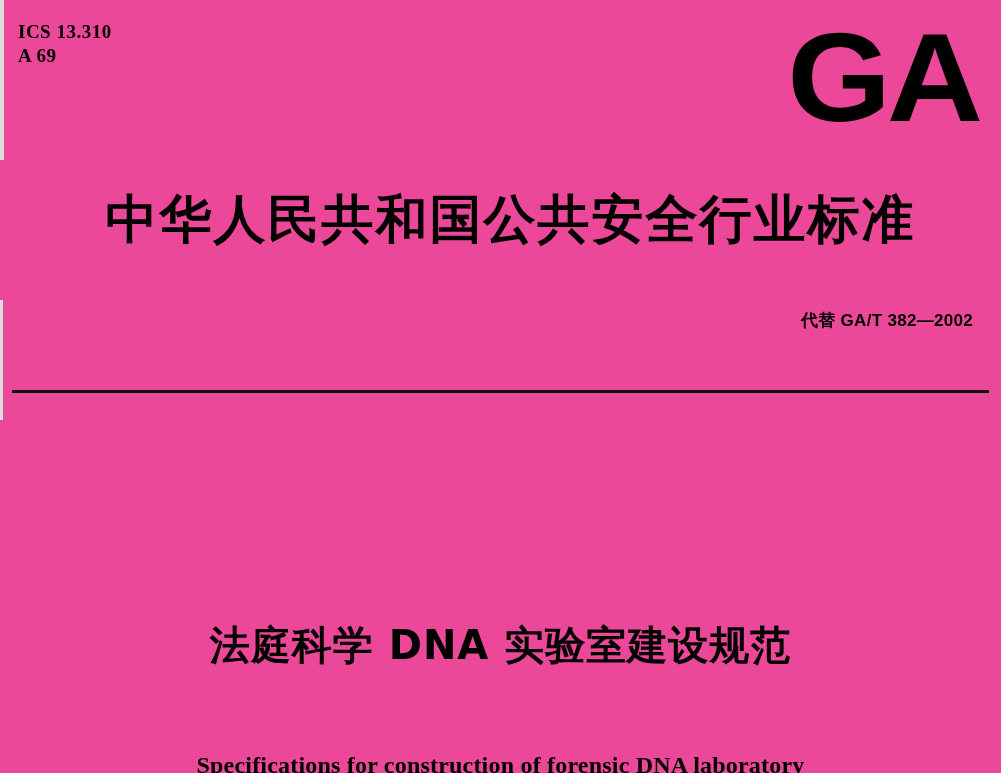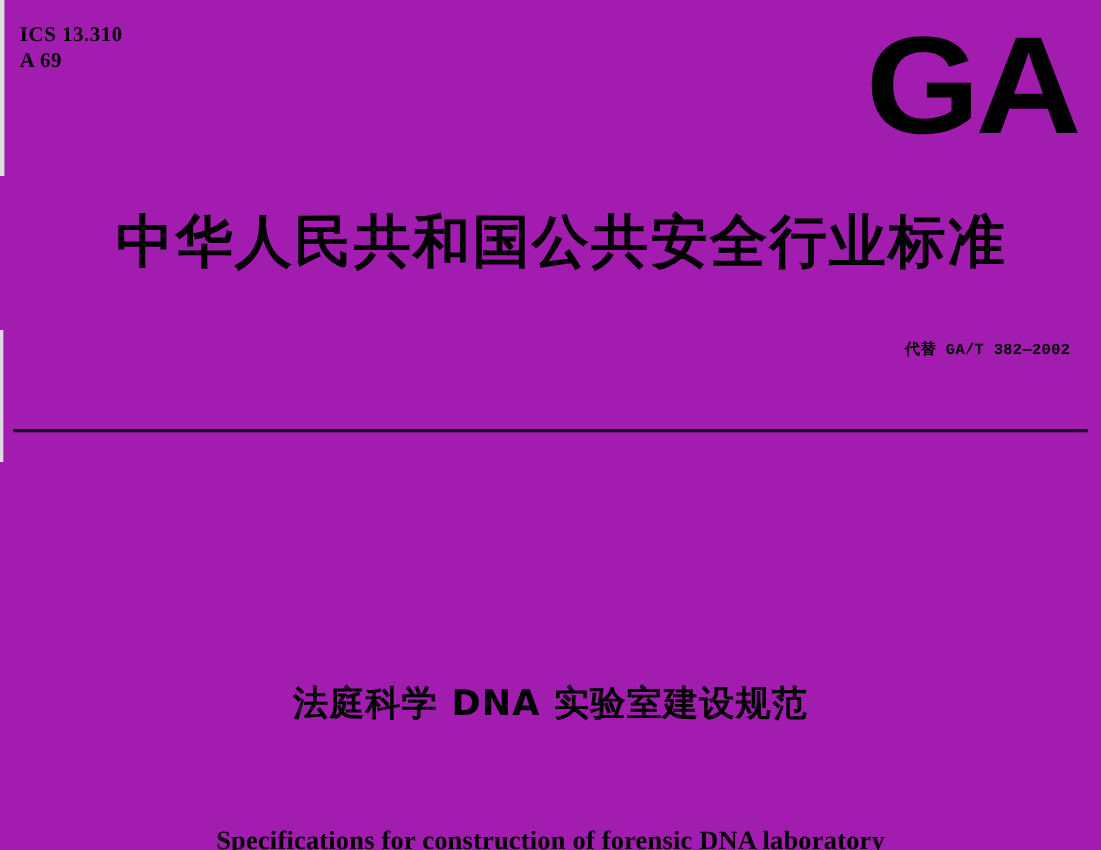--- a/index.html
+++ b/index.html
@@ -12,21 +12,21 @@
     height: 773px;
     font-family: "Liberation Serif", serif;
     color: #000000;
     overflow: hidden;
     position: relative;
   }
   .page {
     position: relative;
     width: 1001px;
     height: 773px;
-    background: #a21caf;
+    background: #ec4899;
   }
 
   
   .ics-block {
     position: absolute;
     left: 18px;
     top: 20px;
     font-family: "Liberation Serif", serif;
     font-weight: bold;
     font-size: 19px;
@@ -75,23 +75,23 @@
   }
   .std-number {
     font-family: "Liberation Serif", serif;
     font-weight: bold;
     font-size: 30px;
     letter-spacing: 0.5px;
     white-space: nowrap;
   }
   .std-replaces {
     margin-top: 4px;
-    font-family: Liberation Mono, monospace;
+    font-family: Liberation Sans, sans-serif;
     font-weight: bold;
-    font-size: 14px;
+    font-size: 17px;
     letter-spacing: 0.3px;
     white-space: nowrap;
   }
 
   
   .divider {
     position: absolute;
     left: 12px;
     right: 12px;
     top: 390px;
@@ -101,21 +101,21 @@
 
   
   .doc-title-cn {
     position: absolute;
     left: 0;
     right: 0;
     top: 618px;
     text-align: center;
     font-family: "DejaVu Sans", sans-serif;
     font-weight: bold;
-    font-size: 32px;
+    font-size: 40px;
     letter-spacing: 1px;
     white-space: nowrap;
   }
   .doc-title-en {
     position: absolute;
     left: 0;
     right: 0;
     top: 723px;
     text-align: center;
     font-family: "Liberation Serif", serif;

